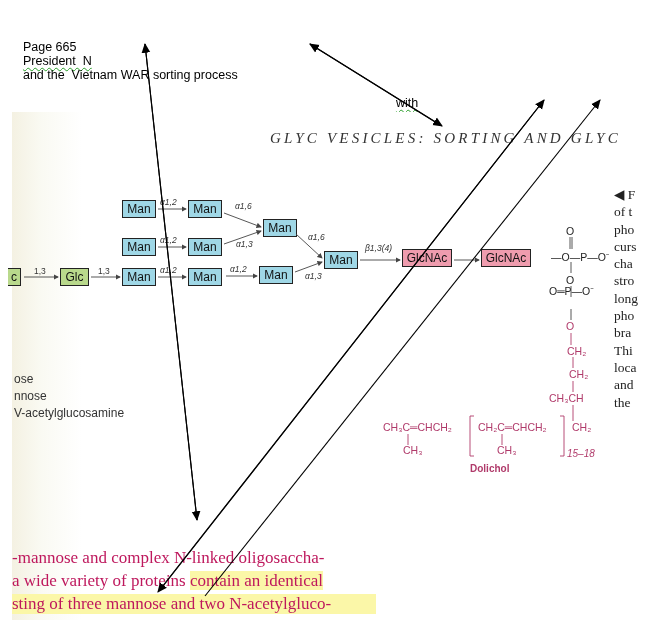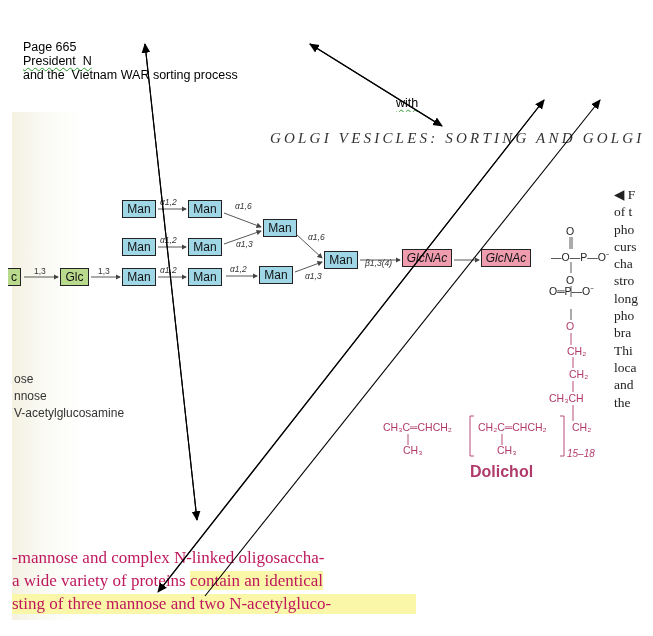--- a/index.html
+++ b/index.html
@@ -7,21 +7,21 @@
   .annot{position:absolute;font-family:"Liberation Sans",sans-serif;font-size:12.5px;color:#000;white-space:pre;}
   .squig-green{text-decoration:underline wavy #2a9d2a;text-decoration-thickness:1px;text-underline-offset:2px;}
   .squig-red{text-decoration:underline wavy #d22;text-decoration-thickness:1px;text-underline-offset:2px;}
   .scan{position:absolute;left:12px;top:112px;width:641px;height:508px;
         background:linear-gradient(90deg,#f4f1e2 0px,#fafaf3 30px,#fff 70px,#fff 100%);}
   .running-head{position:absolute;left:270px;top:130px;font-family:"Liberation Serif",serif;font-style:italic;
         font-size:15px;letter-spacing:3.2px;color:#333;white-space:pre;}
   .box{position:absolute;height:16px;border:1.2px solid #222;font-size:12px;line-height:16px;text-align:center;color:#111;box-sizing:content-box;}
   .man{background:#9fd7e6;}
   .glc{background:#b9d98c;}
-  .glcnac{background:#ef9cae;font-style:italic;}
+  .glcnac{background:#ef9cae;}
   .lbl{position:absolute;font-size:8.5px;color:#333;font-style:italic;white-space:pre;}
   .lbl-n{position:absolute;font-size:8.5px;color:#333;white-space:pre;}
   .chem{position:absolute;font-size:10.5px;color:#222;white-space:pre;}
   .chem-p{position:absolute;font-size:10.5px;color:#b03a6a;white-space:pre;}
   .legend{position:absolute;font-size:12px;color:#333;white-space:pre;}
   .sidecap{position:absolute;left:614px;top:186px;font-family:"Liberation Serif",serif;font-size:13.5px;line-height:17.3px;color:#222;white-space:pre;}
   .body-text{position:absolute;left:12px;font-family:"Liberation Serif",serif;font-size:17px;color:#be185d;white-space:pre;}
   .hl{background:#fbf7a8;}
   svg.overlay{position:absolute;left:0;top:0;}
 </style>
@@ -33,21 +33,21 @@
   <span class="squig-green">President  N</span>&nbsp;&nbsp;
   <span>and the  Vietnam WAR sorting process</span>
 </div>
 <div class="annot" style="left:389px;top:82px;">
   <span class="squig-green">with</span>&nbsp;
   <span class="squig-red">U.S.Army</span><span>soldier   man with nose.</span>
 </div>
 
 <div class="scan"></div>
 
-<div class="running-head">GOLGI VESICLES: SORTING AND GOLGI</div>
+<div class="running-head">GLYC VESICLES: SORTING AND GLYC</div>
 
 <div class="box glc" style="left:8px;top:268px;width:12px;border-left:none;">c</div>
 <div class="box glc" style="left:60px;top:268px;width:27px;">Glc</div>
 
 <div class="box man" style="left:122px;top:200px;width:32px;">Man</div>
 <div class="box man" style="left:188px;top:200px;width:32px;">Man</div>
 <div class="box man" style="left:122px;top:238px;width:32px;">Man</div>
 <div class="box man" style="left:188px;top:238px;width:32px;">Man</div>
 <div class="box man" style="left:122px;top:268px;width:32px;">Man</div>
 <div class="box man" style="left:188px;top:268px;width:32px;">Man</div>
@@ -60,38 +60,38 @@
 <div class="lbl-n" style="left:34px;top:266px;">1,3</div>
 <div class="lbl-n" style="left:98px;top:266px;">1,3</div>
 <div class="lbl" style="left:160px;top:197px;">α1,2</div>
 <div class="lbl" style="left:160px;top:235px;">α1,2</div>
 <div class="lbl" style="left:160px;top:265px;">α1,2</div>
 <div class="lbl" style="left:230px;top:264px;">α1,2</div>
 <div class="lbl" style="left:235px;top:201px;">α1,6</div>
 <div class="lbl" style="left:236px;top:239px;">α1,3</div>
 <div class="lbl" style="left:308px;top:232px;">α1,6</div>
 <div class="lbl" style="left:305px;top:271px;">α1,3</div>
-<div class="lbl" style="left:365px;top:258px;text-align:center;">β1,3(4)</div>
+<div class="lbl" style="left:365px;top:243px;text-align:center;">β1,3(4)</div>
 
 <div class="chem" style="left:566px;top:225px;">O</div>
 <div class="chem" style="left:531px;top:250px;padding-left:20px;">—O—P—O⁻</div>
 <div class="chem" style="left:566px;top:274px;">O</div>
 <div class="chem" style="left:549px;top:284px;">O═P—O⁻</div>
 <div class="chem-p" style="left:566px;top:320px;">O</div>
 
 <div class="chem-p" style="left:567px;top:345px;">CH₂</div>
 <div class="chem-p" style="left:569px;top:368px;">CH₂</div>
 <div class="chem-p" style="left:549px;top:392px;">CH₃CH</div>
 <div class="chem-p" style="left:383px;top:421px;text-align:right;">CH₃C═CHCH₂</div>
 <div class="chem-p" style="left:478px;top:421px;">CH₂C═CHCH₂</div>
 <div class="chem-p" style="left:572px;top:421px;">CH₂</div>
 <div class="chem-p" style="left:403px;top:444px;">CH₃</div>
 <div class="chem-p" style="left:497px;top:444px;">CH₃</div>
 <div class="chem-p" style="left:567px;top:448px;font-size:10px;font-style:italic;">15–18</div>
-<div class="chem-p" style="left:470px;top:463px;font-weight:bold;font-size:16px;">Dolichol</div>
+<div class="chem-p" style="left:470px;top:463px;font-weight:bold;font-size:10px;">Dolichol</div>
 
 <div class="legend" style="left:14px;top:372px;">ose</div>
 <div class="legend" style="left:14px;top:389px;">nnose</div>
 <div class="legend" style="left:14px;top:406px;">V-acetylglucosamine</div>
 
 <div class="sidecap"><span>◀ F</span>
 <span>of t</span>
 <span>pho</span>
 <span>curs</span>
 <span>cha</span>
@@ -99,21 +99,21 @@
 <span>long</span>
 <span>pho</span>
 <span>bra</span>
 <span>Thi</span>
 <span>loca</span>
 <span>and</span>
 <span>the</span></div>
 
 <div class="body-text" style="top:548px;">-mannose and complex N-linked oligosaccha-</div>
 <div class="body-text" style="top:571px;"><span>a wide variety of proteins </span><span class="hl">contain an identical</span></div>
-<div class="body-text hl" style="top:594px;width:404px;">sting of three mannose and two N-acetylgluco-</div>
+<div class="body-text hl" style="top:594px;width:364px;">sting of three mannose and two N-acetylgluco-</div>
 
 <svg class="overlay" width="653" height="636" viewBox="0 0 653 636">
   <defs>
     <marker id="sm" markerWidth="6" markerHeight="6" refX="5" refY="3" orient="auto">
         <path d="M0,0 L6,3 L0,6 z" fill="#444"></path>
       </marker>
     <marker id="big" markerWidth="10" markerHeight="10" refX="8" refY="5" orient="auto">
         <path d="M0,1 L9,5 L0,9 z" fill="#000"></path>
       </marker>
   </defs>

